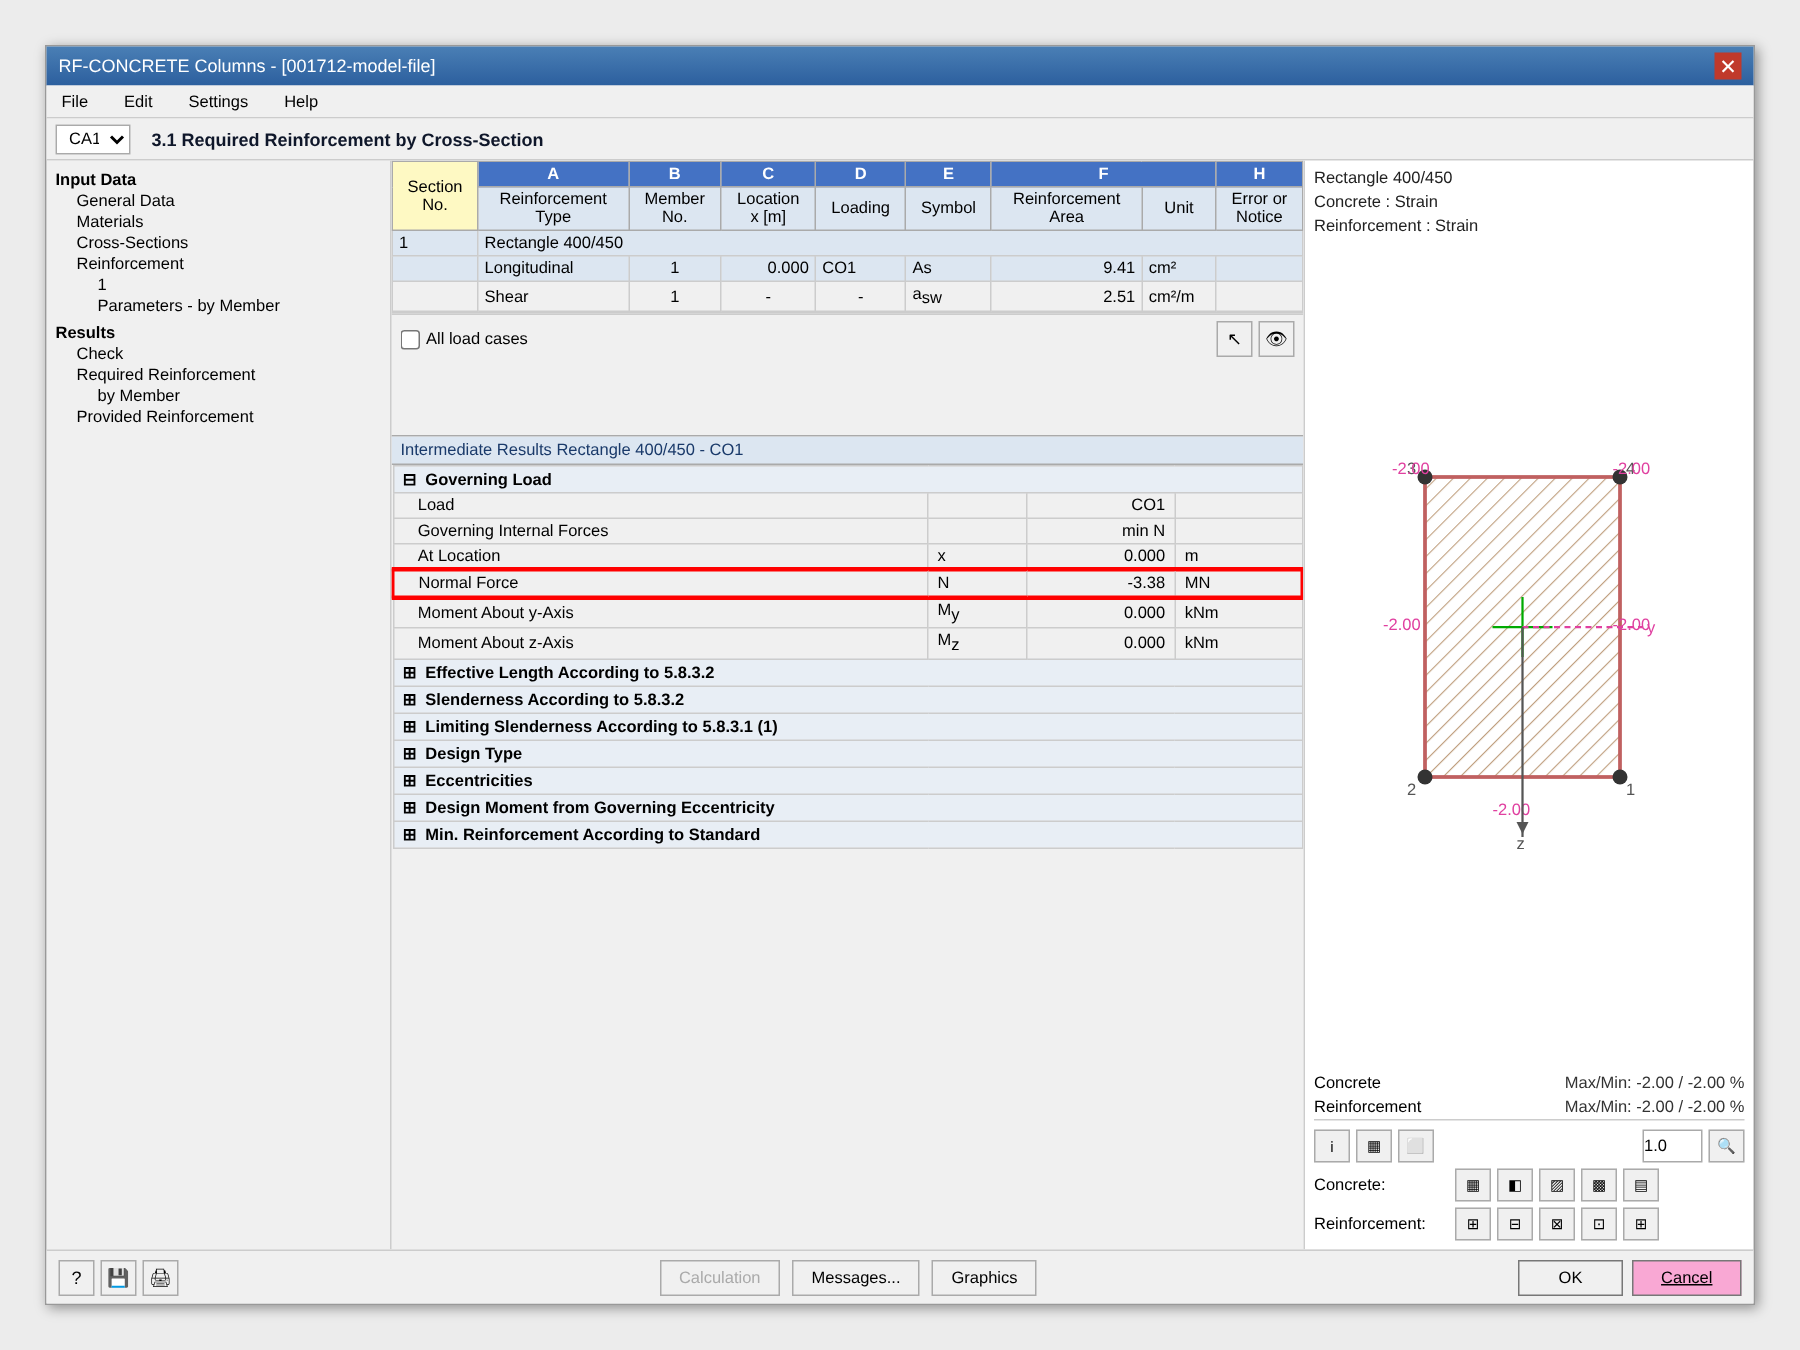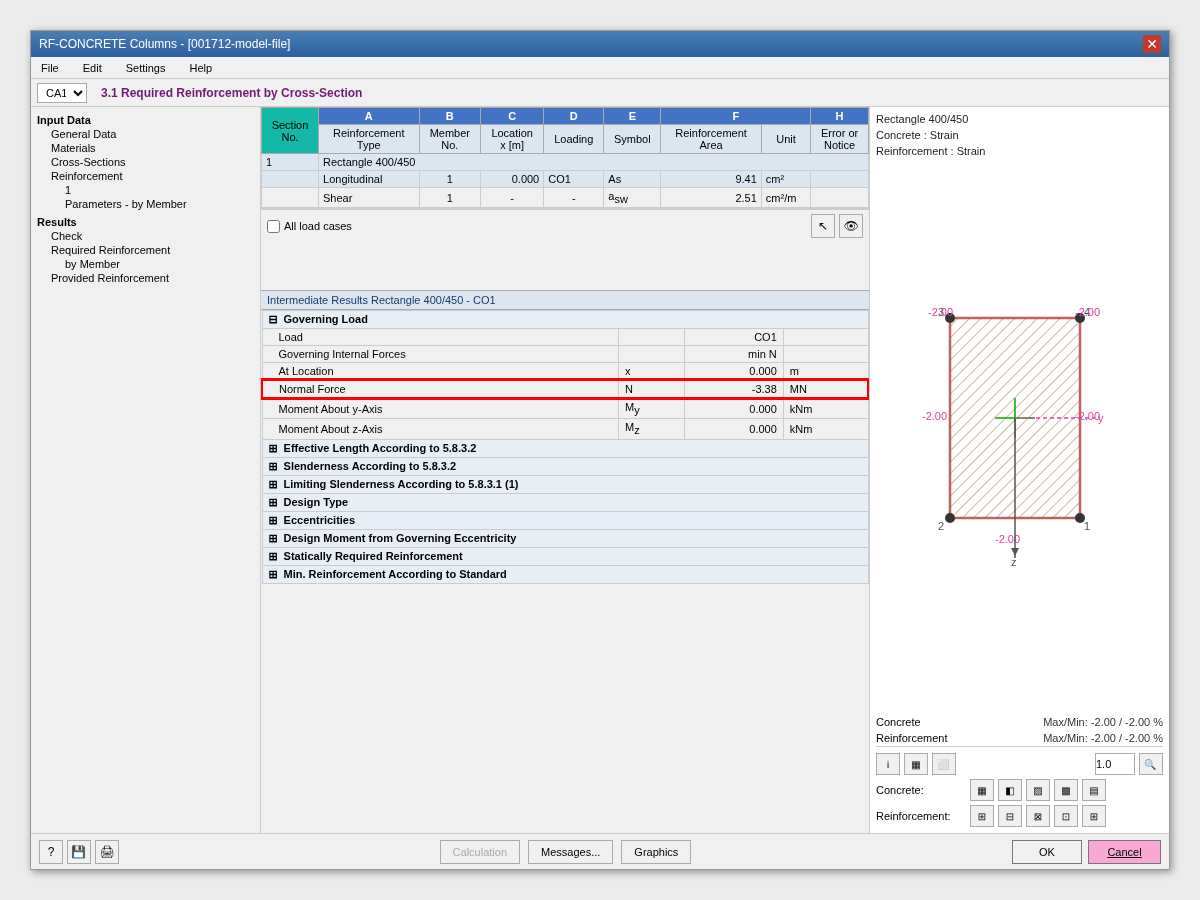--- a/index.html
+++ b/index.html
@@ -5,21 +5,21 @@
     * { box-sizing: border-box; margin: 0; padding: 0; font-family: 'Segoe UI', Tahoma, Arial, sans-serif; font-size: 11px; }
     body { background: #ececec; display: flex; justify-content: center; align-items: center; width: 1200px; height: 900px; overflow: hidden; }
     .window { width: 1140px; height: 840px; background: #f0f0f0; border: 1px solid #999; box-shadow: 2px 2px 8px rgba(0,0,0,0.4); display: flex; flex-direction: column; }
     .title-bar { background: linear-gradient(to bottom, #4a7fb5, #2c5f9e); color: white; padding: 4px 8px; display: flex; justify-content: space-between; align-items: center; height: 26px; flex-shrink: 0; }
     .title-bar-text { font-size: 12px; font-weight: normal; }
     .title-bar-close { color: white; cursor: pointer; font-size: 14px; background: #c0392b; border: none; width: 18px; height: 18px; display: flex; align-items: center; justify-content: center; }
     .menu-bar { background: #f0f0f0; padding: 2px 4px; display: flex; gap: 12px; border-bottom: 1px solid #ccc; height: 22px; align-items: center; flex-shrink: 0; }
     .menu-item { cursor: pointer; padding: 2px 6px; font-size: 11px; }
     .toolbar-row { display: flex; align-items: center; padding: 3px 6px; border-bottom: 1px solid #ccc; background: #f0f0f0; height: 28px; flex-shrink: 0; gap: 6px; }
     .combo-box { width: 50px; height: 20px; font-size: 11px; border: 1px solid #aaa; background: white; padding: 1px 4px; }
-    .section-title { font-size: 12px; font-weight: bold; color: #701a75; margin-left: 8px; }
+    .section-title { font-size: 12px; font-weight: bold; color: #0f172a; margin-left: 8px; }
     .main-content { display: flex; flex: 1; overflow: hidden; }
     .left-panel { width: 230px; background: #f0f0f0; border-right: 1px solid #ccc; padding: 6px; overflow-y: auto; flex-shrink: 0; }
     .tree-section { margin-bottom: 4px; }
     .tree-header { font-weight: bold; font-size: 11px; padding: 1px 0; }
     .tree-item { padding: 1px 0 1px 14px; cursor: pointer; font-size: 11px; }
     .tree-indent1 { padding-left: 14px; }
     .tree-indent2 { padding-left: 28px; }
     .tree-with-arrow { display: flex; align-items: center; gap: 4px; }
     .red-arrow { color: red; font-size: 16px; }
     .right-content { flex: 1; display: flex; flex-direction: column; overflow: hidden; }
@@ -98,21 +98,21 @@
         <div class="tree-item tree-indent1">Provided Reinforcement</div>
       </div>
     </div>
 
     <div class="right-content">
 
       <div class="data-grid-area" style="max-height:260px;">
         <table class="main-table">
           <thead>
             <tr>
-              <th rowspan="2" style="background:#14b8a6;margin-left:32px;">Section<br>No.</th>
+              <th rowspan="2" style="background:#fef9c3;margin-left:32px;">Section<br>No.</th>
               <th class="col-header">A</th>
               <th class="col-header">B</th>
               <th class="col-header">C</th>
               <th class="col-header">D</th>
               <th class="col-header">E</th>
               <th class="col-header" colspan="2">F</th>
               <th class="col-header">H</th>
             </tr>
             <tr>
               <th>Reinforcement<br>Type</th>
@@ -217,23 +217,20 @@
               <td colspan="4"><span class="expander">⊞</span> <span>Limiting Slenderness According to 5.8.3.1 (1)</span></td>
             </tr>
             <tr class="section-row">
               <td colspan="4"><span class="expander">⊞</span> <span>Design Type</span></td>
             </tr>
             <tr class="section-row">
               <td colspan="4"><span class="expander">⊞</span> <span>Eccentricities</span></td>
             </tr>
             <tr class="section-row">
               <td colspan="4"><span class="expander">⊞</span> <span>Design Moment from Governing Eccentricity</span></td>
-            </tr>
-            <tr class="section-row">
-              <td colspan="4"><span class="expander">⊞</span> <span>Statically Required Reinforcement</span></td>
             </tr>
             <tr class="section-row">
               <td colspan="4"><span class="expander">⊞</span> <span>Min. Reinforcement According to Standard</span></td>
             </tr>
           </tbody>
         </table>
       </div>
     </div>
 
     <div class="vis-panel">

